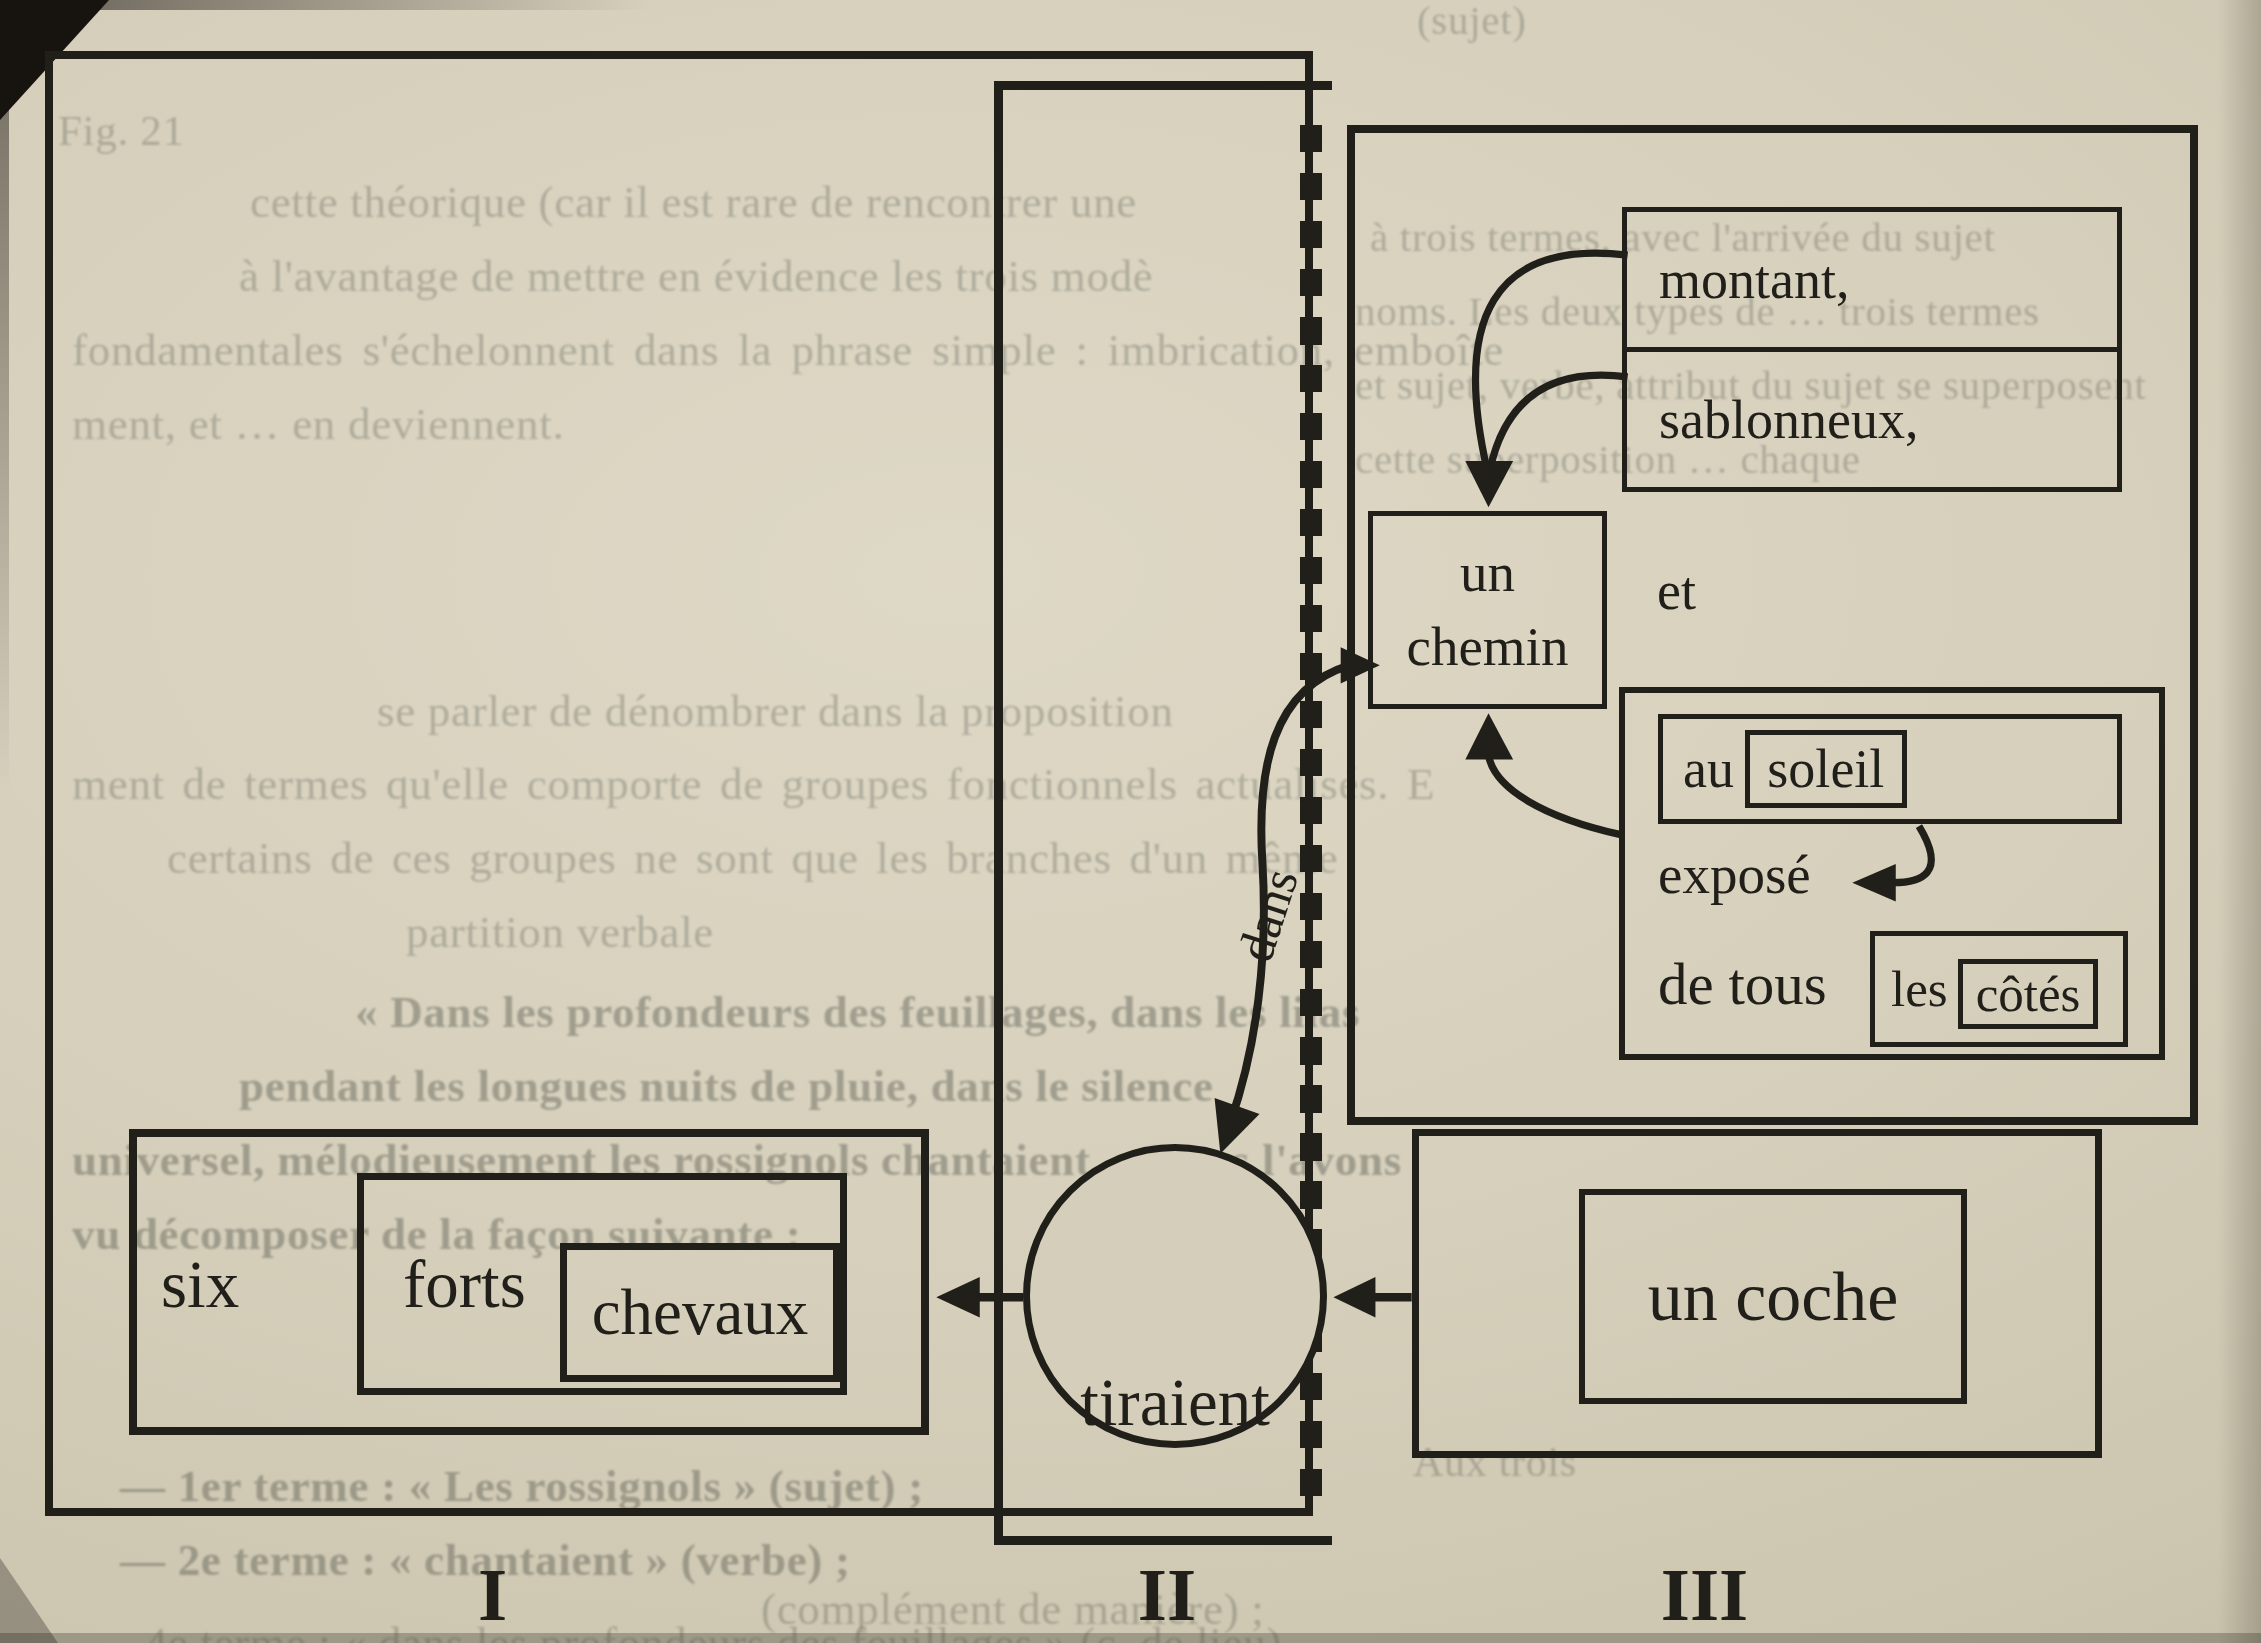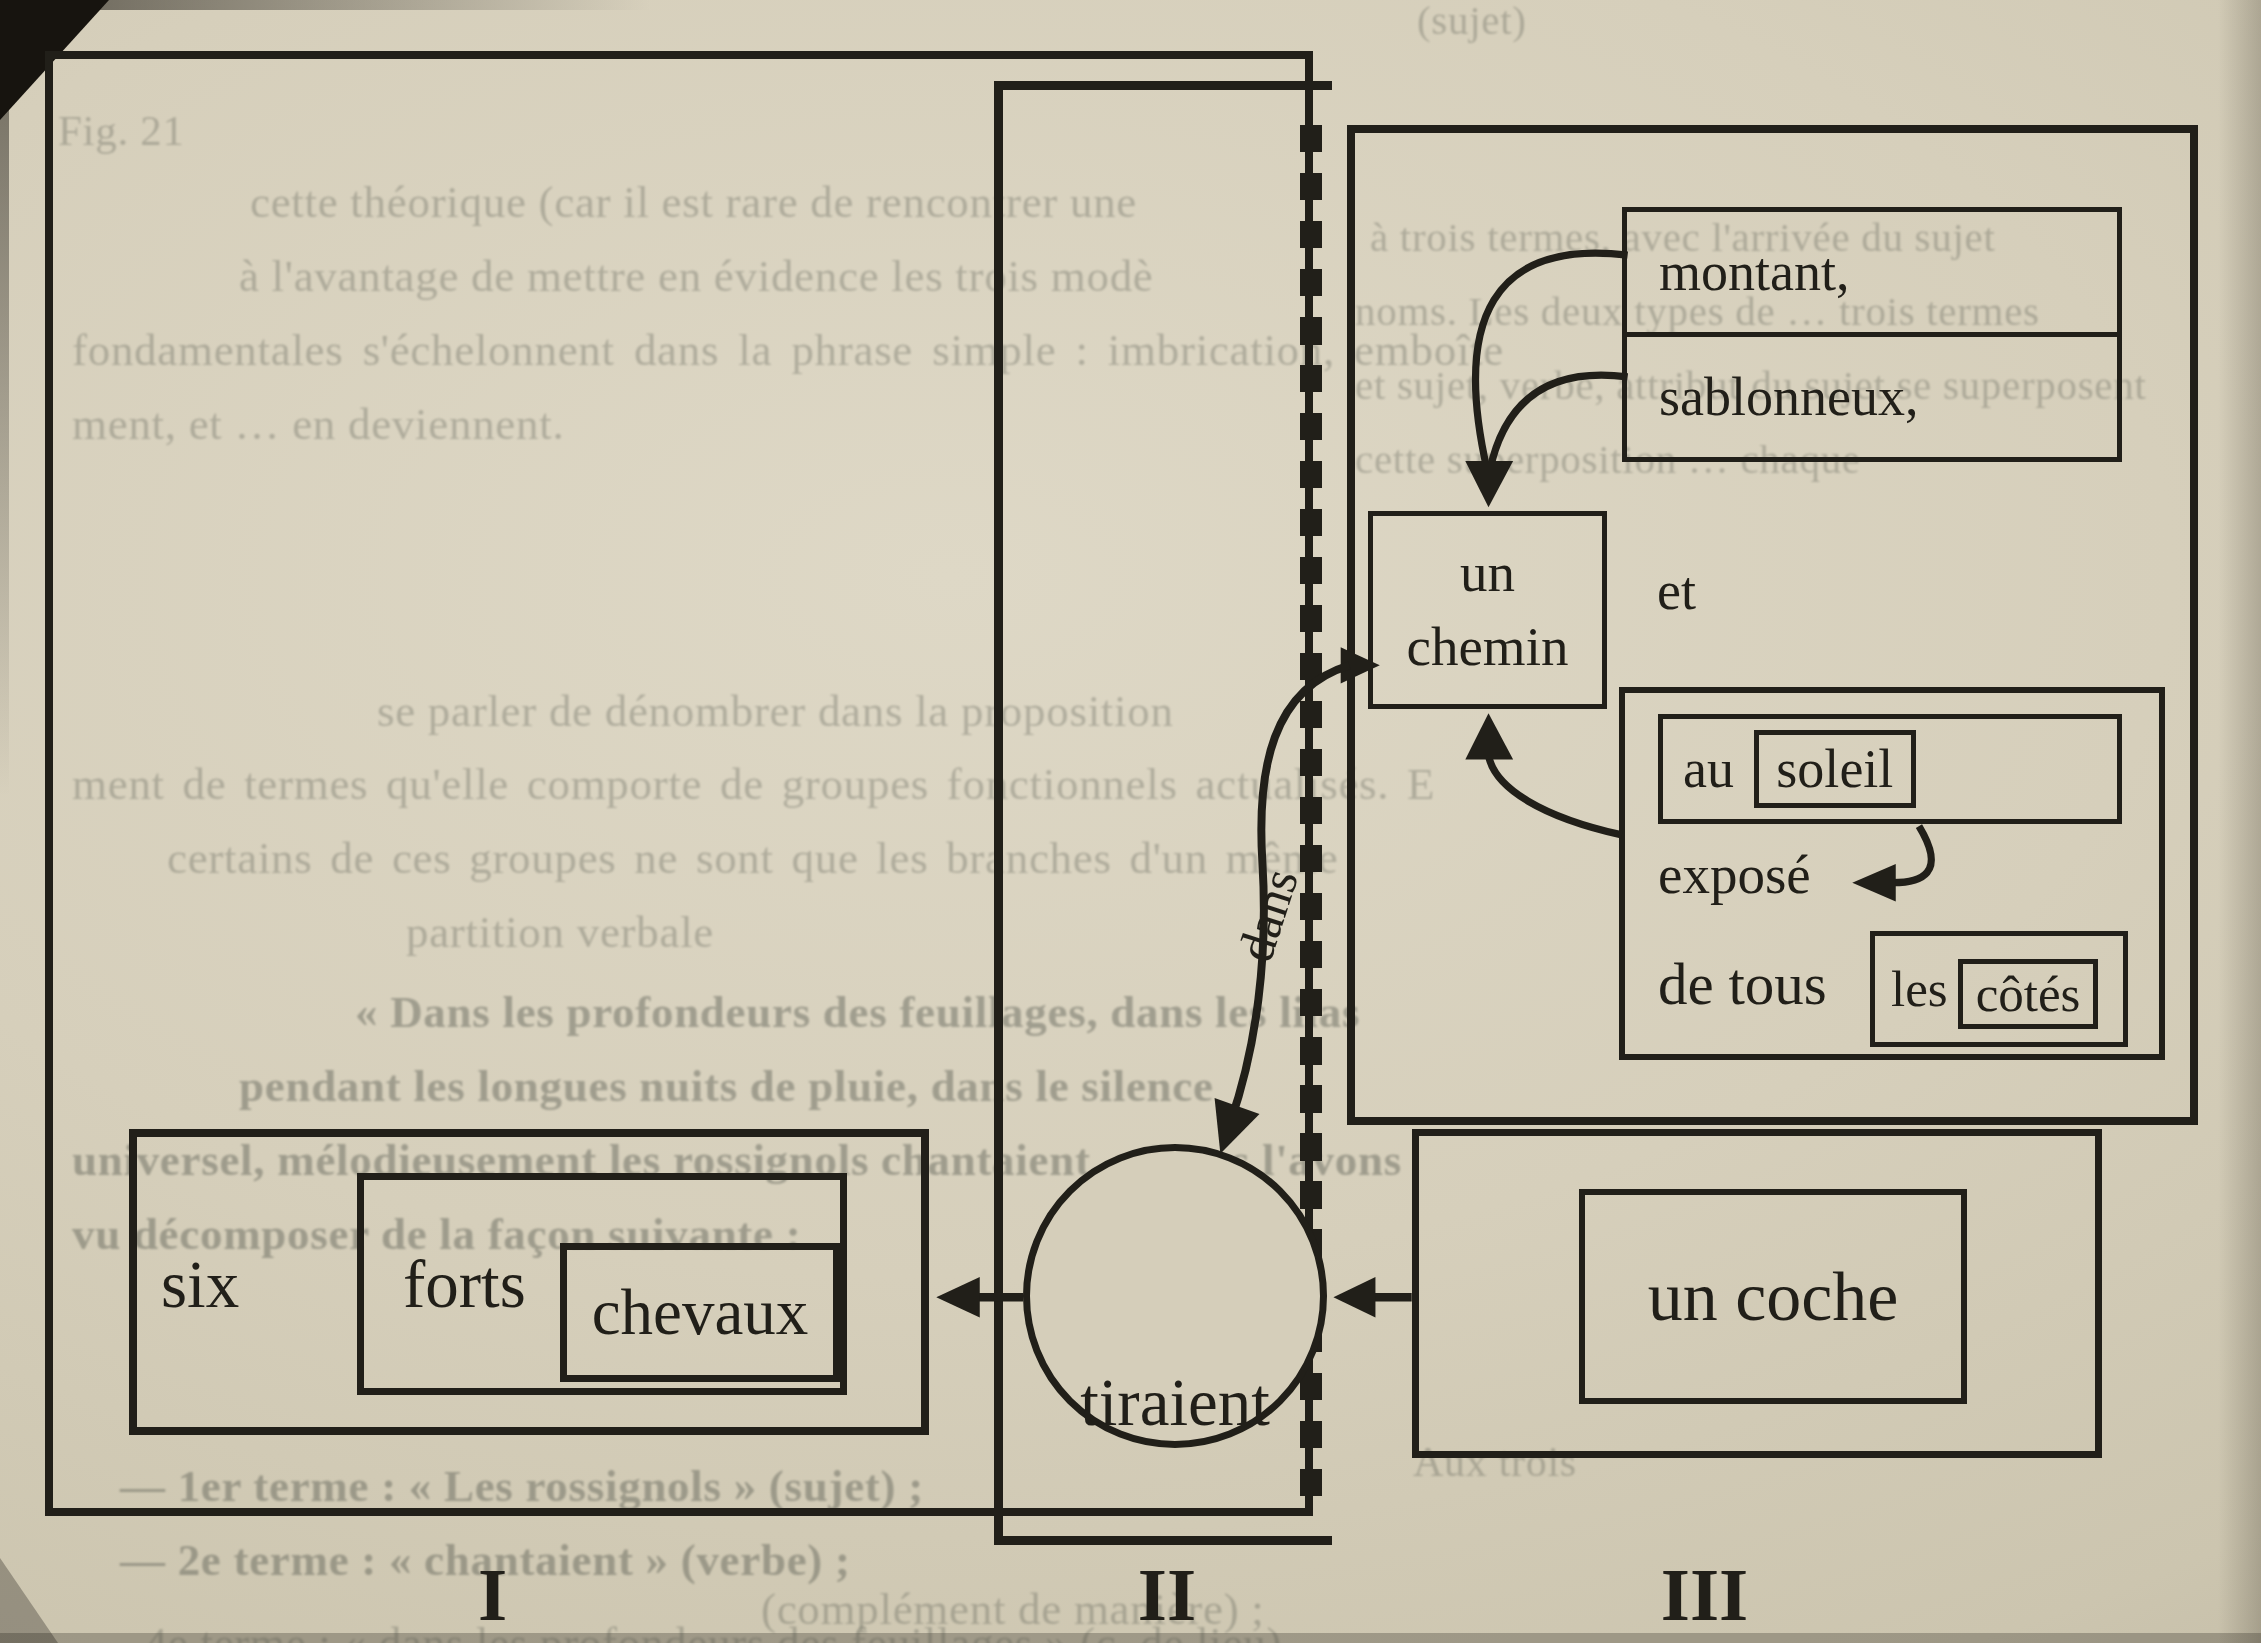--- a/index.html
+++ b/index.html
@@ -43,35 +43,35 @@
   .circle{
     position:absolute;z-index:4;left:1023px;top:1144px;width:304px;height:304px;
     border:7.2px solid var(--ink);border-radius:50%;background:var(--paper2);
     display:flex;align-items:flex-end;justify-content:center;
     font-size:67px;box-sizing:border-box;
   }
   .word{position:absolute;z-index:5;font-size:55px;line-height:1;white-space:nowrap;color:var(--ink);}
   .wbox{display:inline-block;border:5px solid var(--ink);padding:2.9px 17.4px;box-sizing:border-box;}
   
   .stack{position:absolute;z-index:2;left:1622px;top:207px;width:500px;border:5px solid var(--ink);box-sizing:border-box;}
-  .stack .row{height:120px;display:flex;align-items:center;padding-left:32px;font-size:54px;}
+  .stack .row{height:135px;display:flex;align-items:center;padding-left:32px;font-size:54px;}
   .stack .row + .row{border-top:5px solid var(--ink);}
   
   .chemin{
     position:absolute;z-index:5;left:1368px;top:511px;width:239px;height:198px;
     border:5.8px solid var(--ink);box-sizing:border-box;
     display:flex;flex-direction:column;align-items:center;justify-content:center;
     font-size:55px;line-height:1.35;
   }
   
   .grp{position:absolute;z-index:2;left:1619px;top:687px;width:546px;height:373px;border:6.5px solid var(--ink);box-sizing:border-box;}
   .ausoleil{
     position:absolute;z-index:5;left:1658px;top:714px;width:464px;height:110px;
     border:5px solid var(--ink);box-sizing:border-box;
-    display:flex;align-items:center;gap:20px;padding-left:20px;font-size:54px;
+    display:flex;align-items:center;gap:11px;padding-left:20px;font-size:54px;
   }
   .lescotes{
     position:absolute;z-index:5;left:1870px;top:931px;width:258px;height:116px;
     border:5px solid var(--ink);box-sizing:border-box;
     display:flex;align-items:center;gap:10px;padding-left:16px;font-size:51px;
   }
   .lescotes .wbox{padding:1.4px 13px;margin-top:10px;}
   
   .coche-inner{
     position:absolute;z-index:5;left:1567px;top:1189px;width:388px;height:215px;

